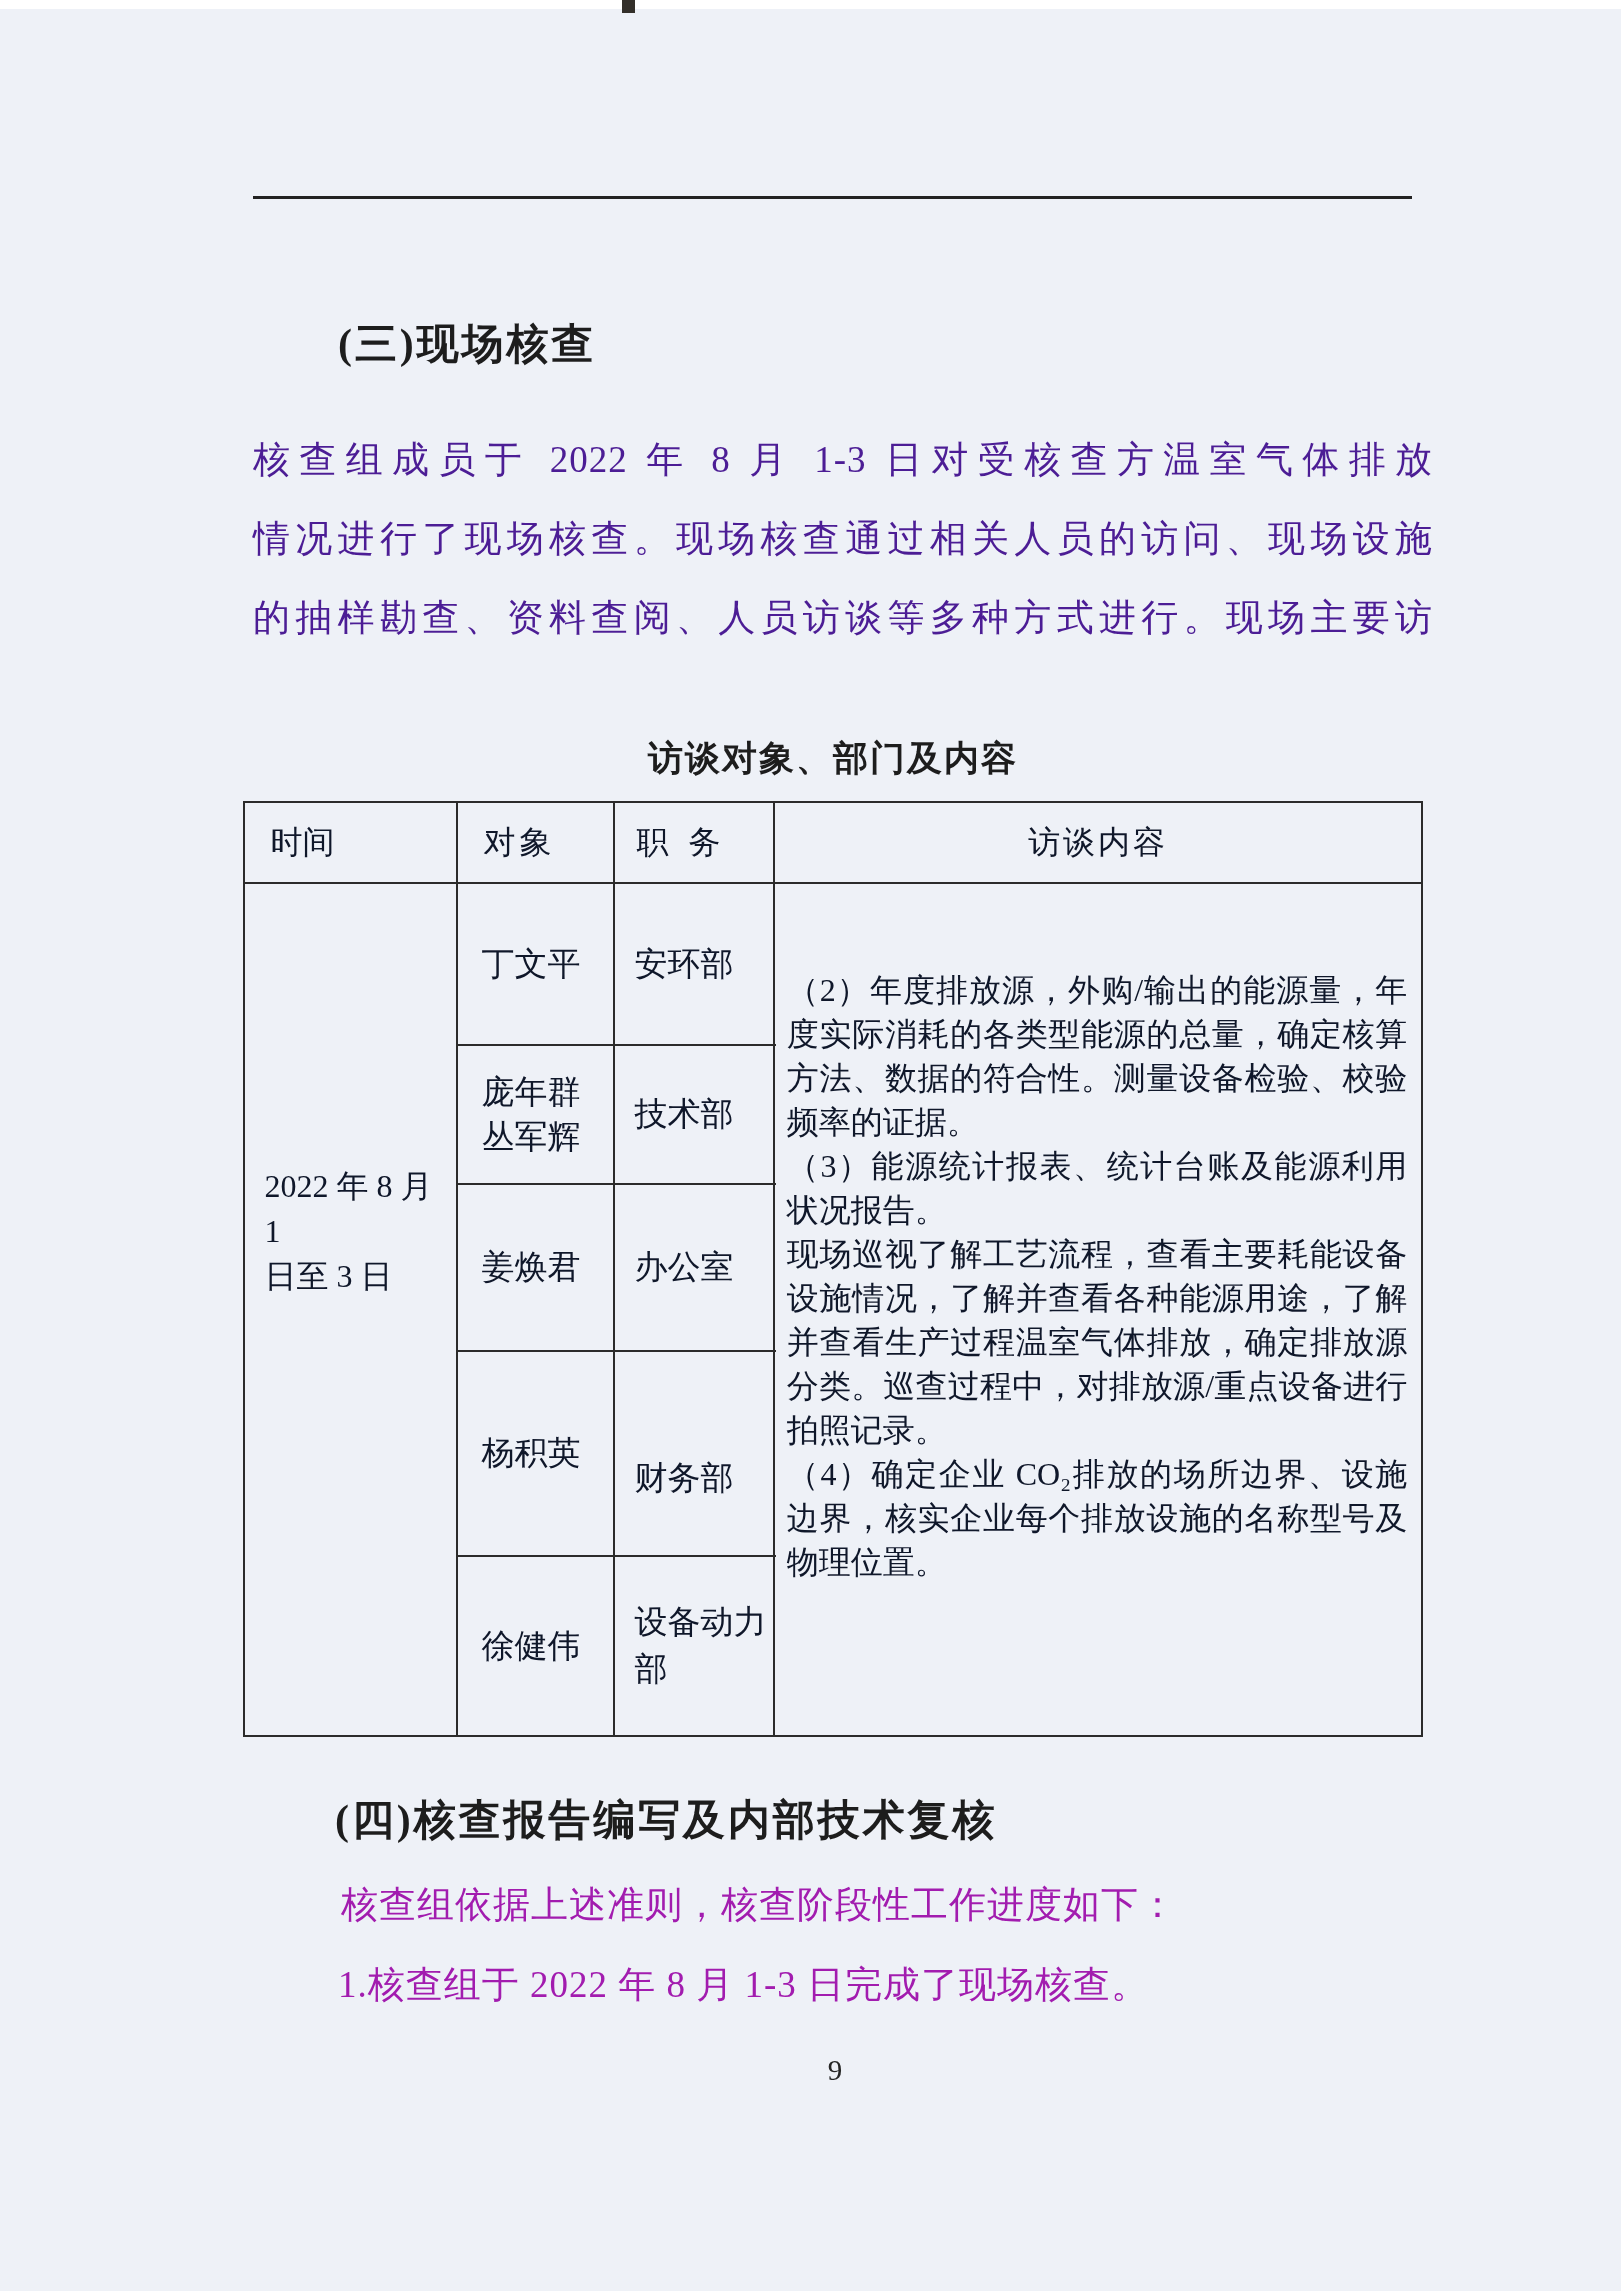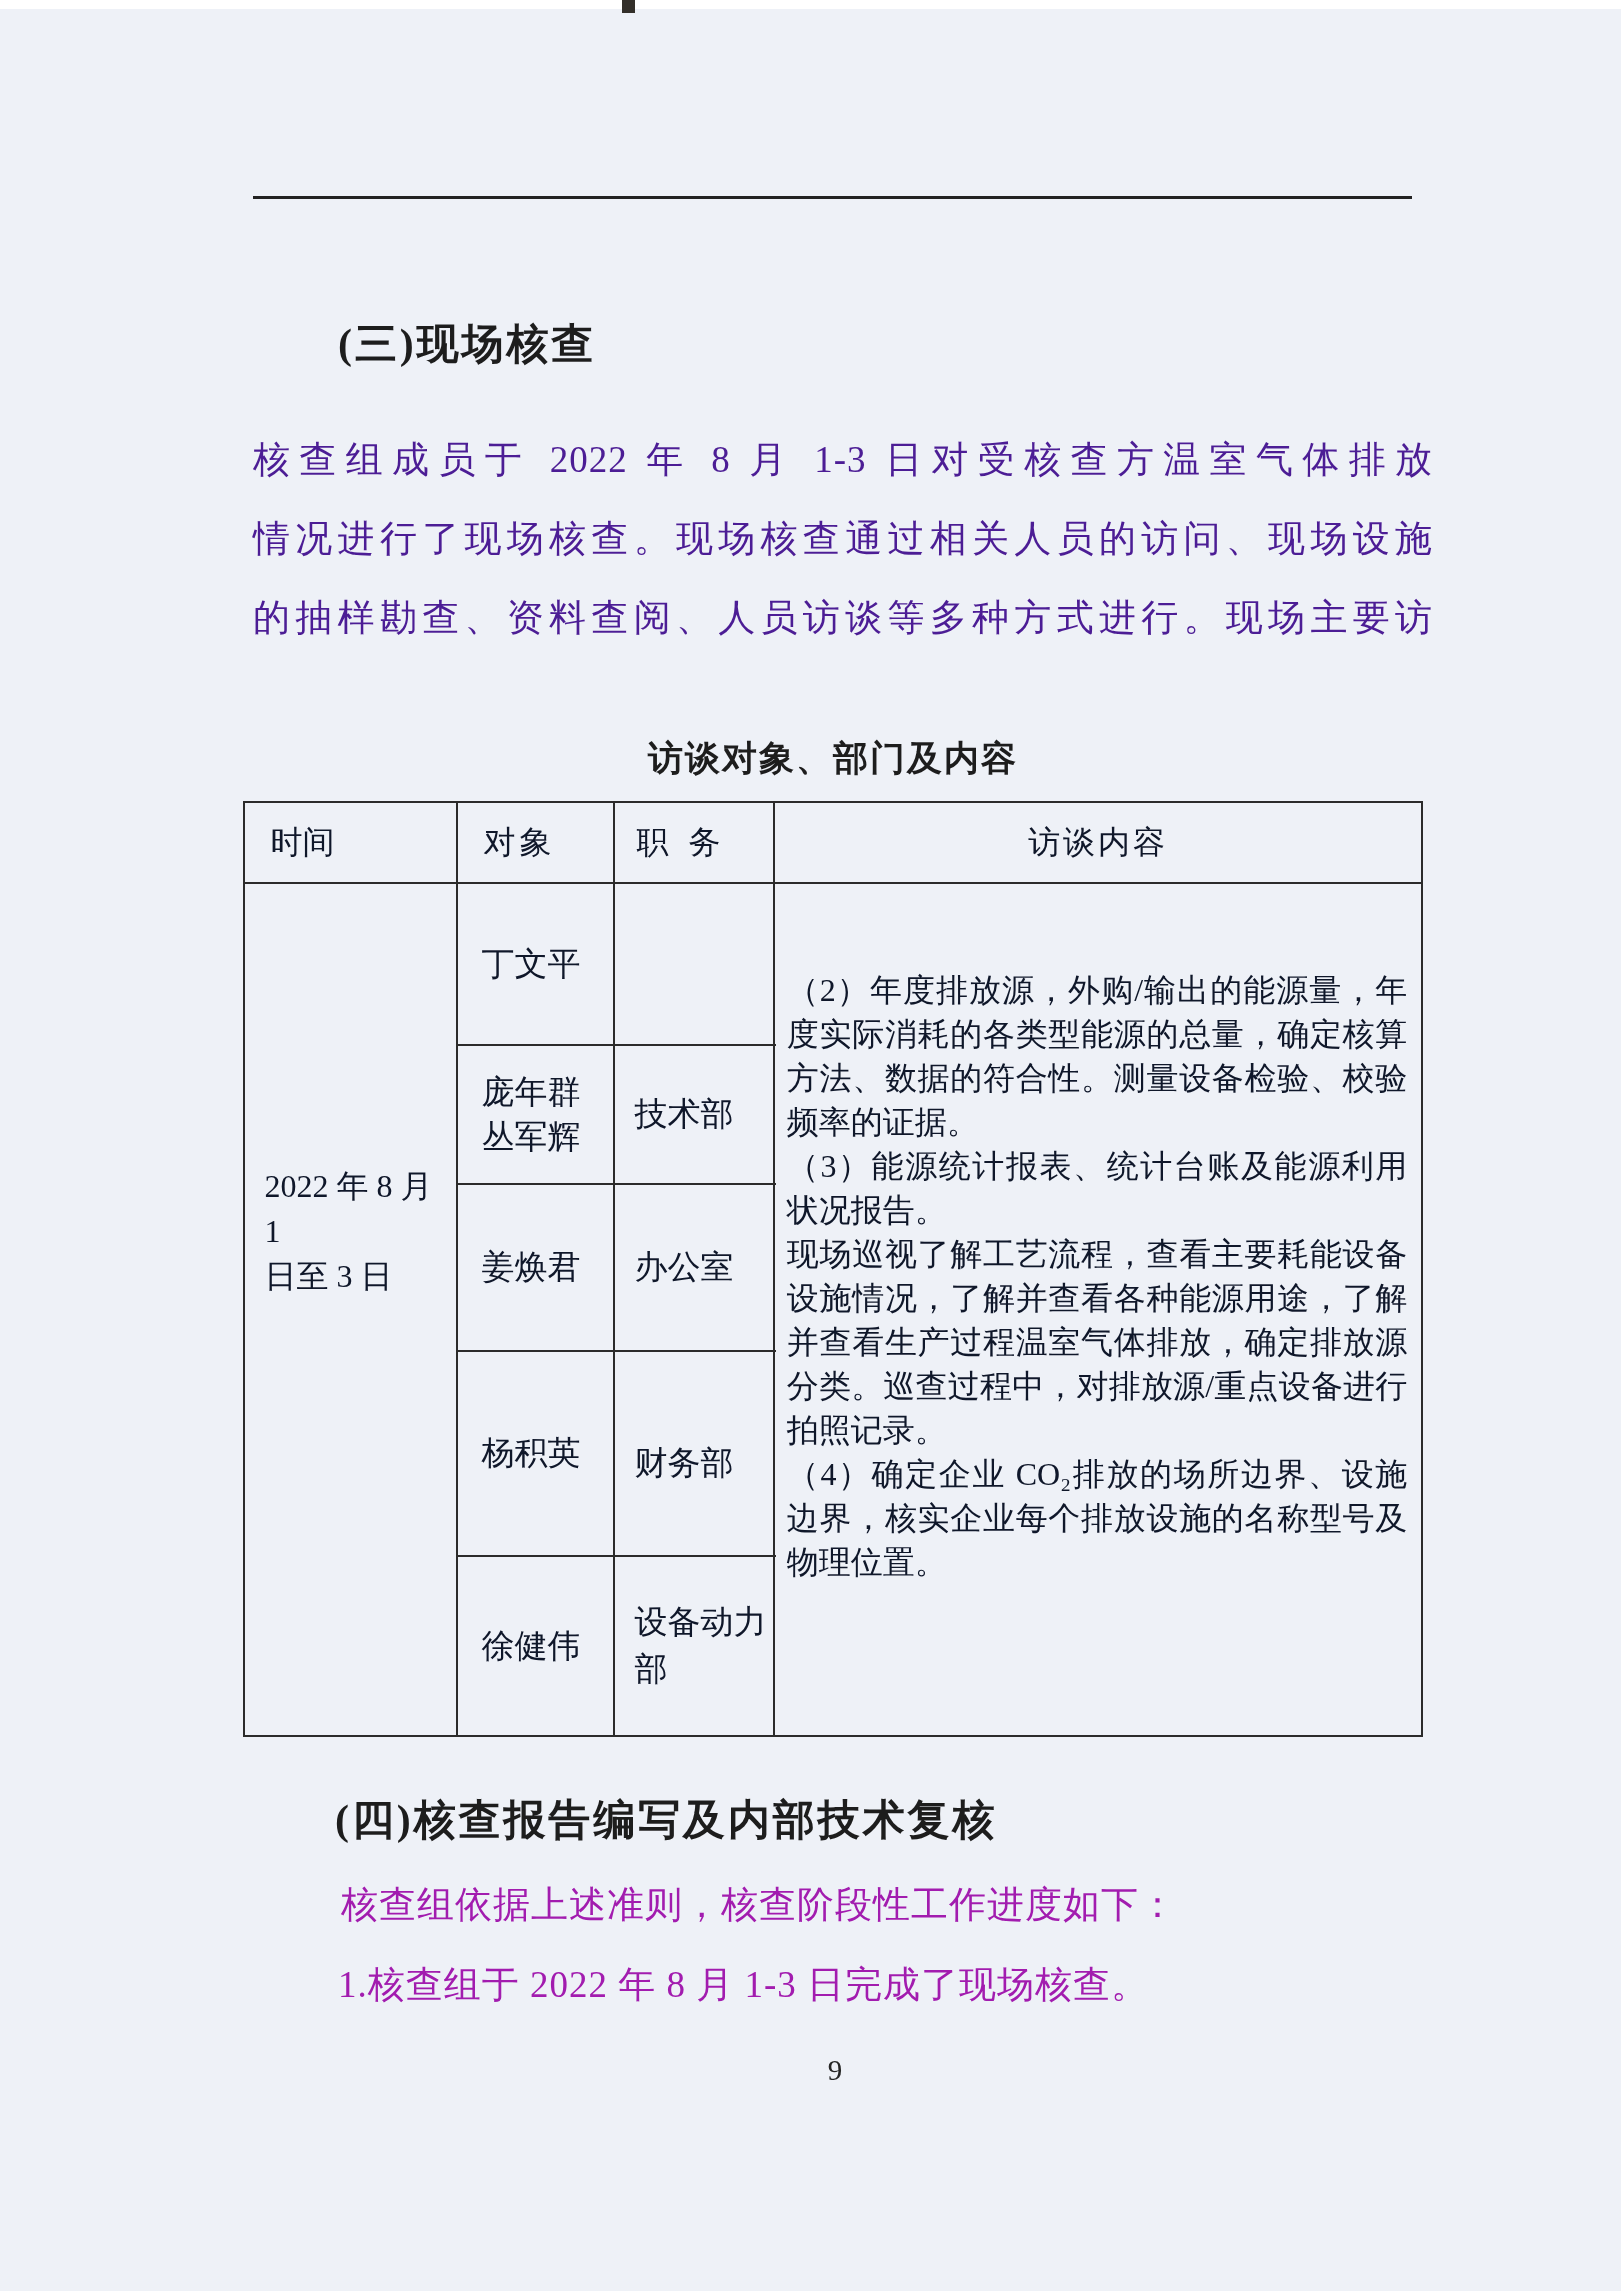--- a/index.html
+++ b/index.html
@@ -92,30 +92,31 @@
 
     <div class="cell c-time-h">时间</div>
     <div class="cell c-subj-h">对象</div>
     <div class="cell c-pos-h">职 务</div>
     <div class="cell c-cont-h">访谈内容</div>
 
     <div class="cell c-time pre">2022 年 8 月 1
 日至 3 日</div>
 
     <div class="cell c-name pre" style="top:81px;height:160px;">丁文平</div>
+    <div class="cell c-dept" style="top:81px;height:160px;">安环部</div>
 
     <div class="cell c-name pre" style="top:243px;height:137px;">庞年群
 丛军辉</div>
     <div class="cell c-dept" style="top:243px;height:137px;">技术部</div>
 
     <div class="cell c-name pre" style="top:382px;height:165px;">姜焕君</div>
     <div class="cell c-dept" style="top:382px;height:165px;">办公室</div>
 
     <div class="cell c-name pre" style="top:549px;height:203px;border-radius:22px;">杨积英</div>
-    <div class="cell c-dept" style="top:534px;height:253px;">财务部</div>
+    <div class="cell c-dept" style="top:549px;height:253px;">财务部</div>
 
     <div class="cell c-name pre" style="top:754px;height:178px;">徐健伟</div>
     <div class="cell c-dept" style="top:754px;height:178px;">设备动力部</div>
 
     <div class="cell c-content">
       <p>（2）年度排放源，外购/输出的能源量，年度实际消耗的各类型能源的总量，确定核算方法、数据的符合性。测量设备检验、校验频率的证据。</p>
       <p>（3）能源统计报表、统计台账及能源利用状况报告。</p>
       <p>现场巡视了解工艺流程，查看主要耗能设备设施情况，了解并查看各种能源用途，了解并查看生产过程温室气体排放，确定排放源分类。巡查过程中，对排放源/重点设备进行拍照记录。</p>
       <p>（4）确定企业 CO₂排放的场所边界、设施边界，核实企业每个排放设施的名称型号及物理位置。</p>
     </div>

